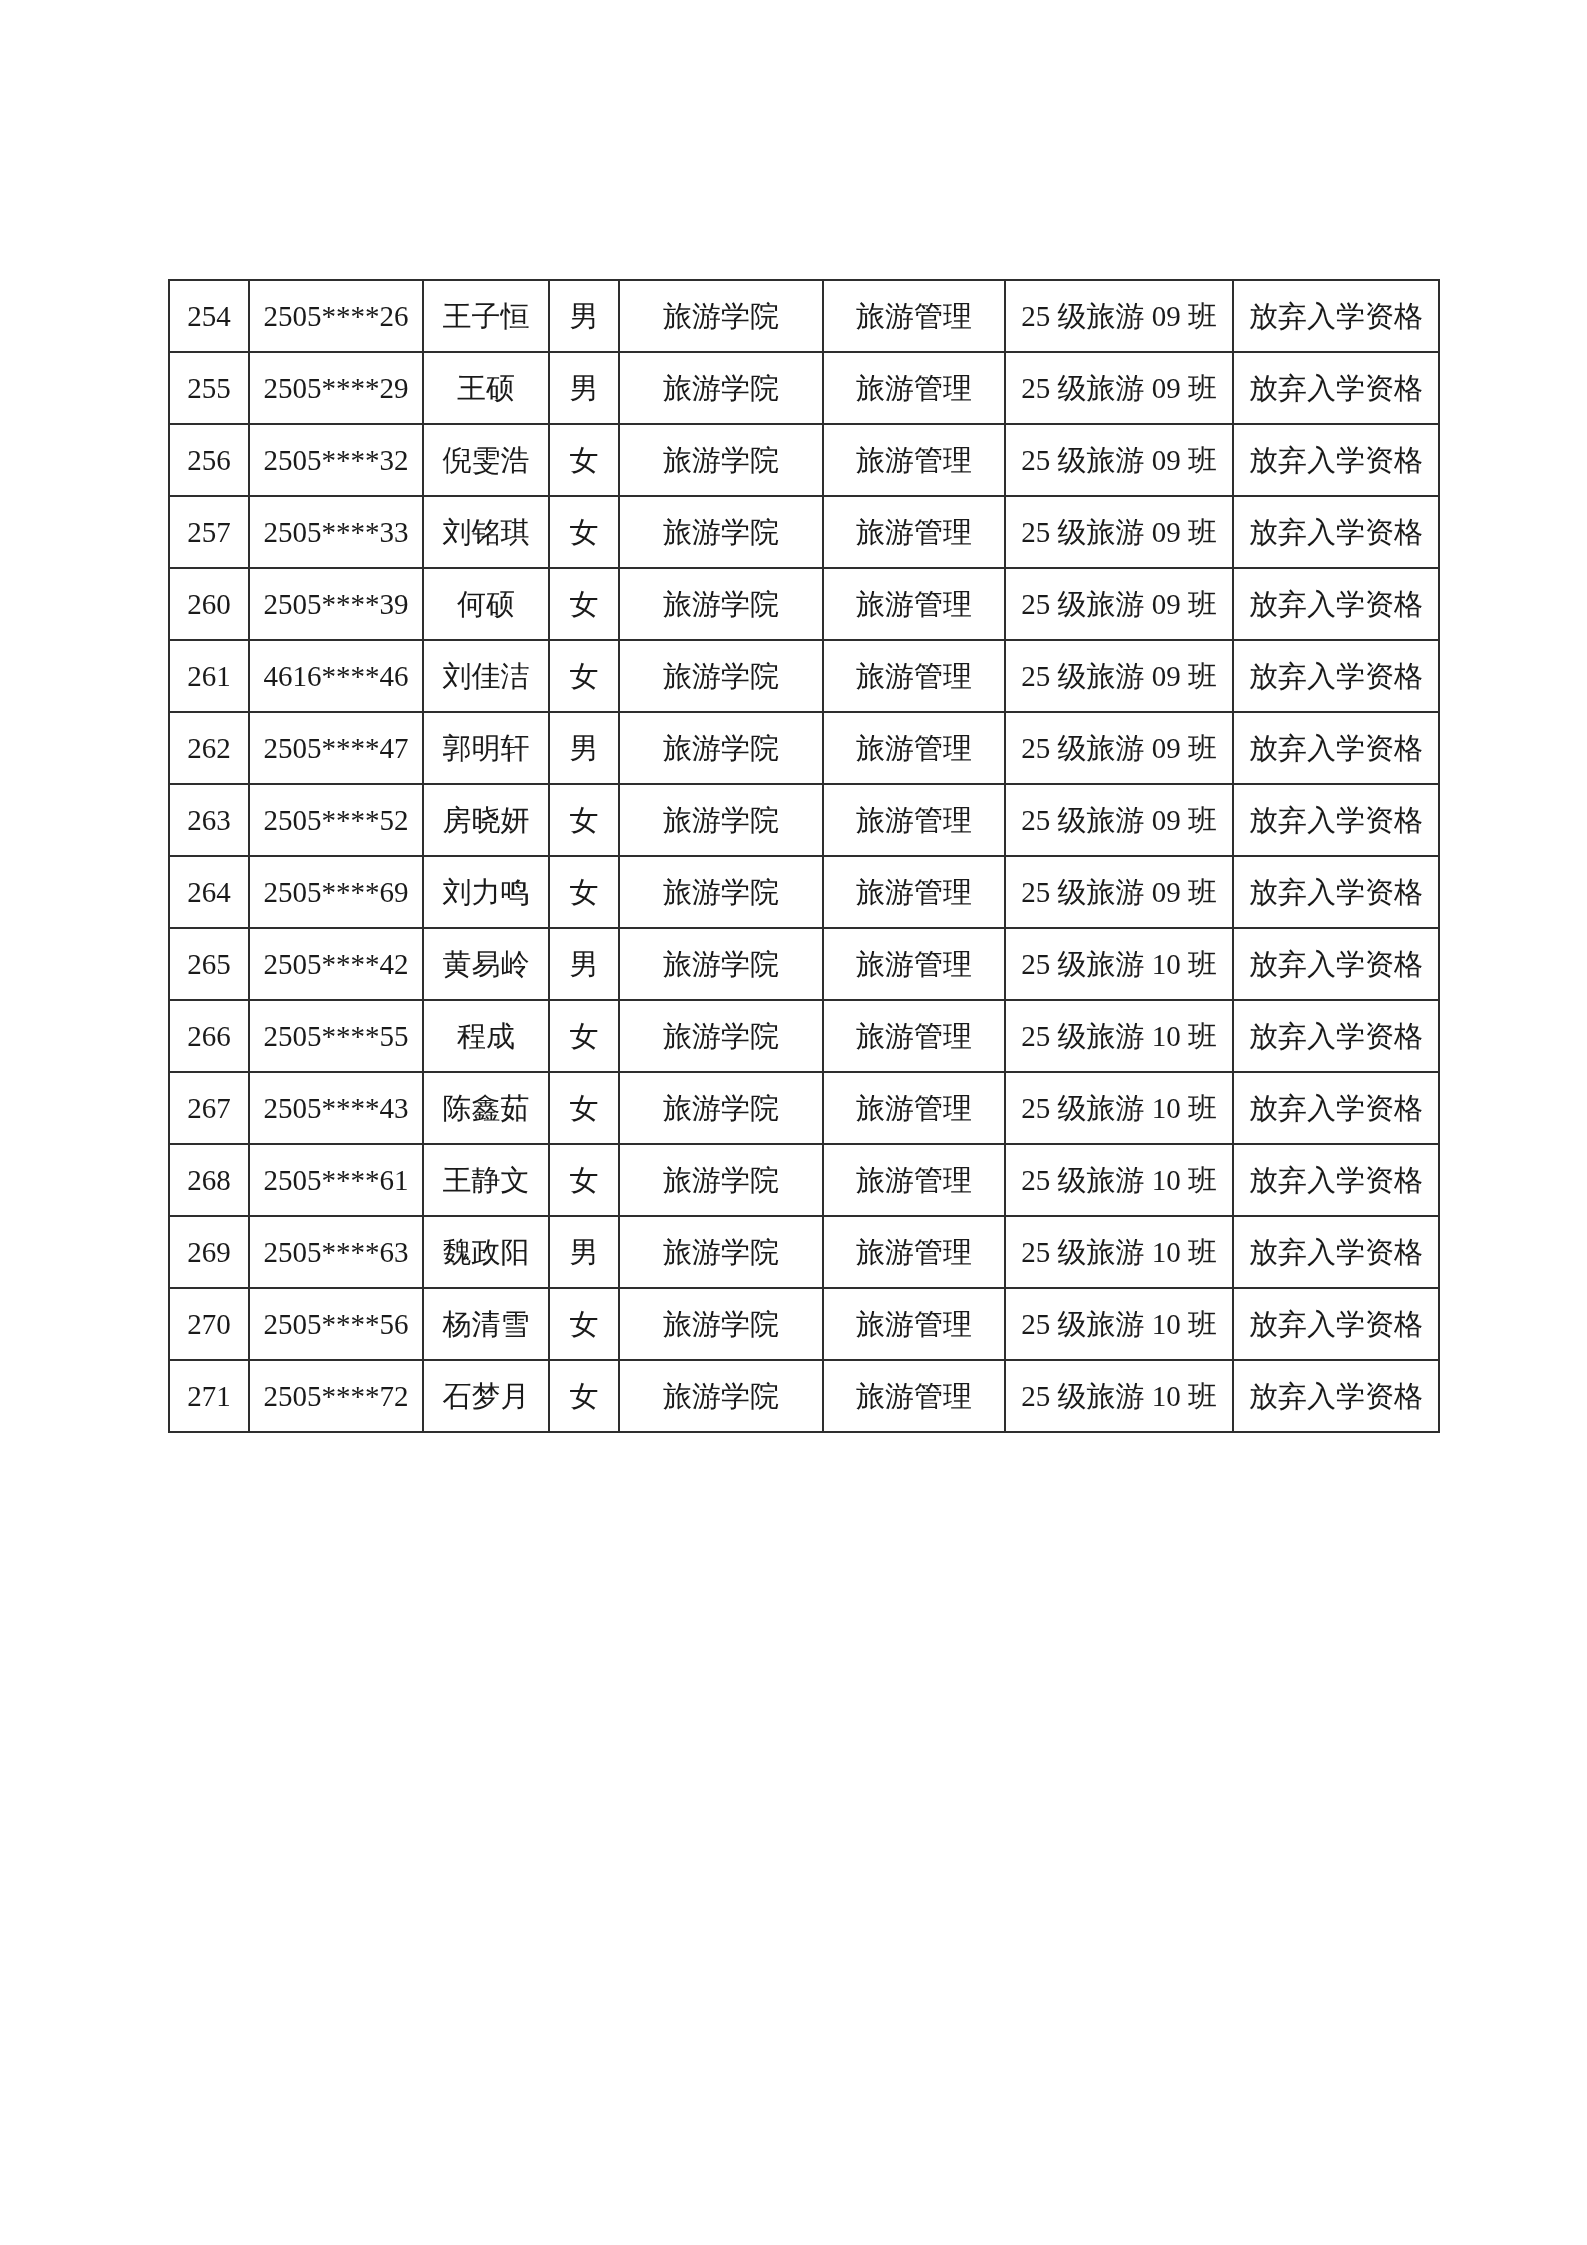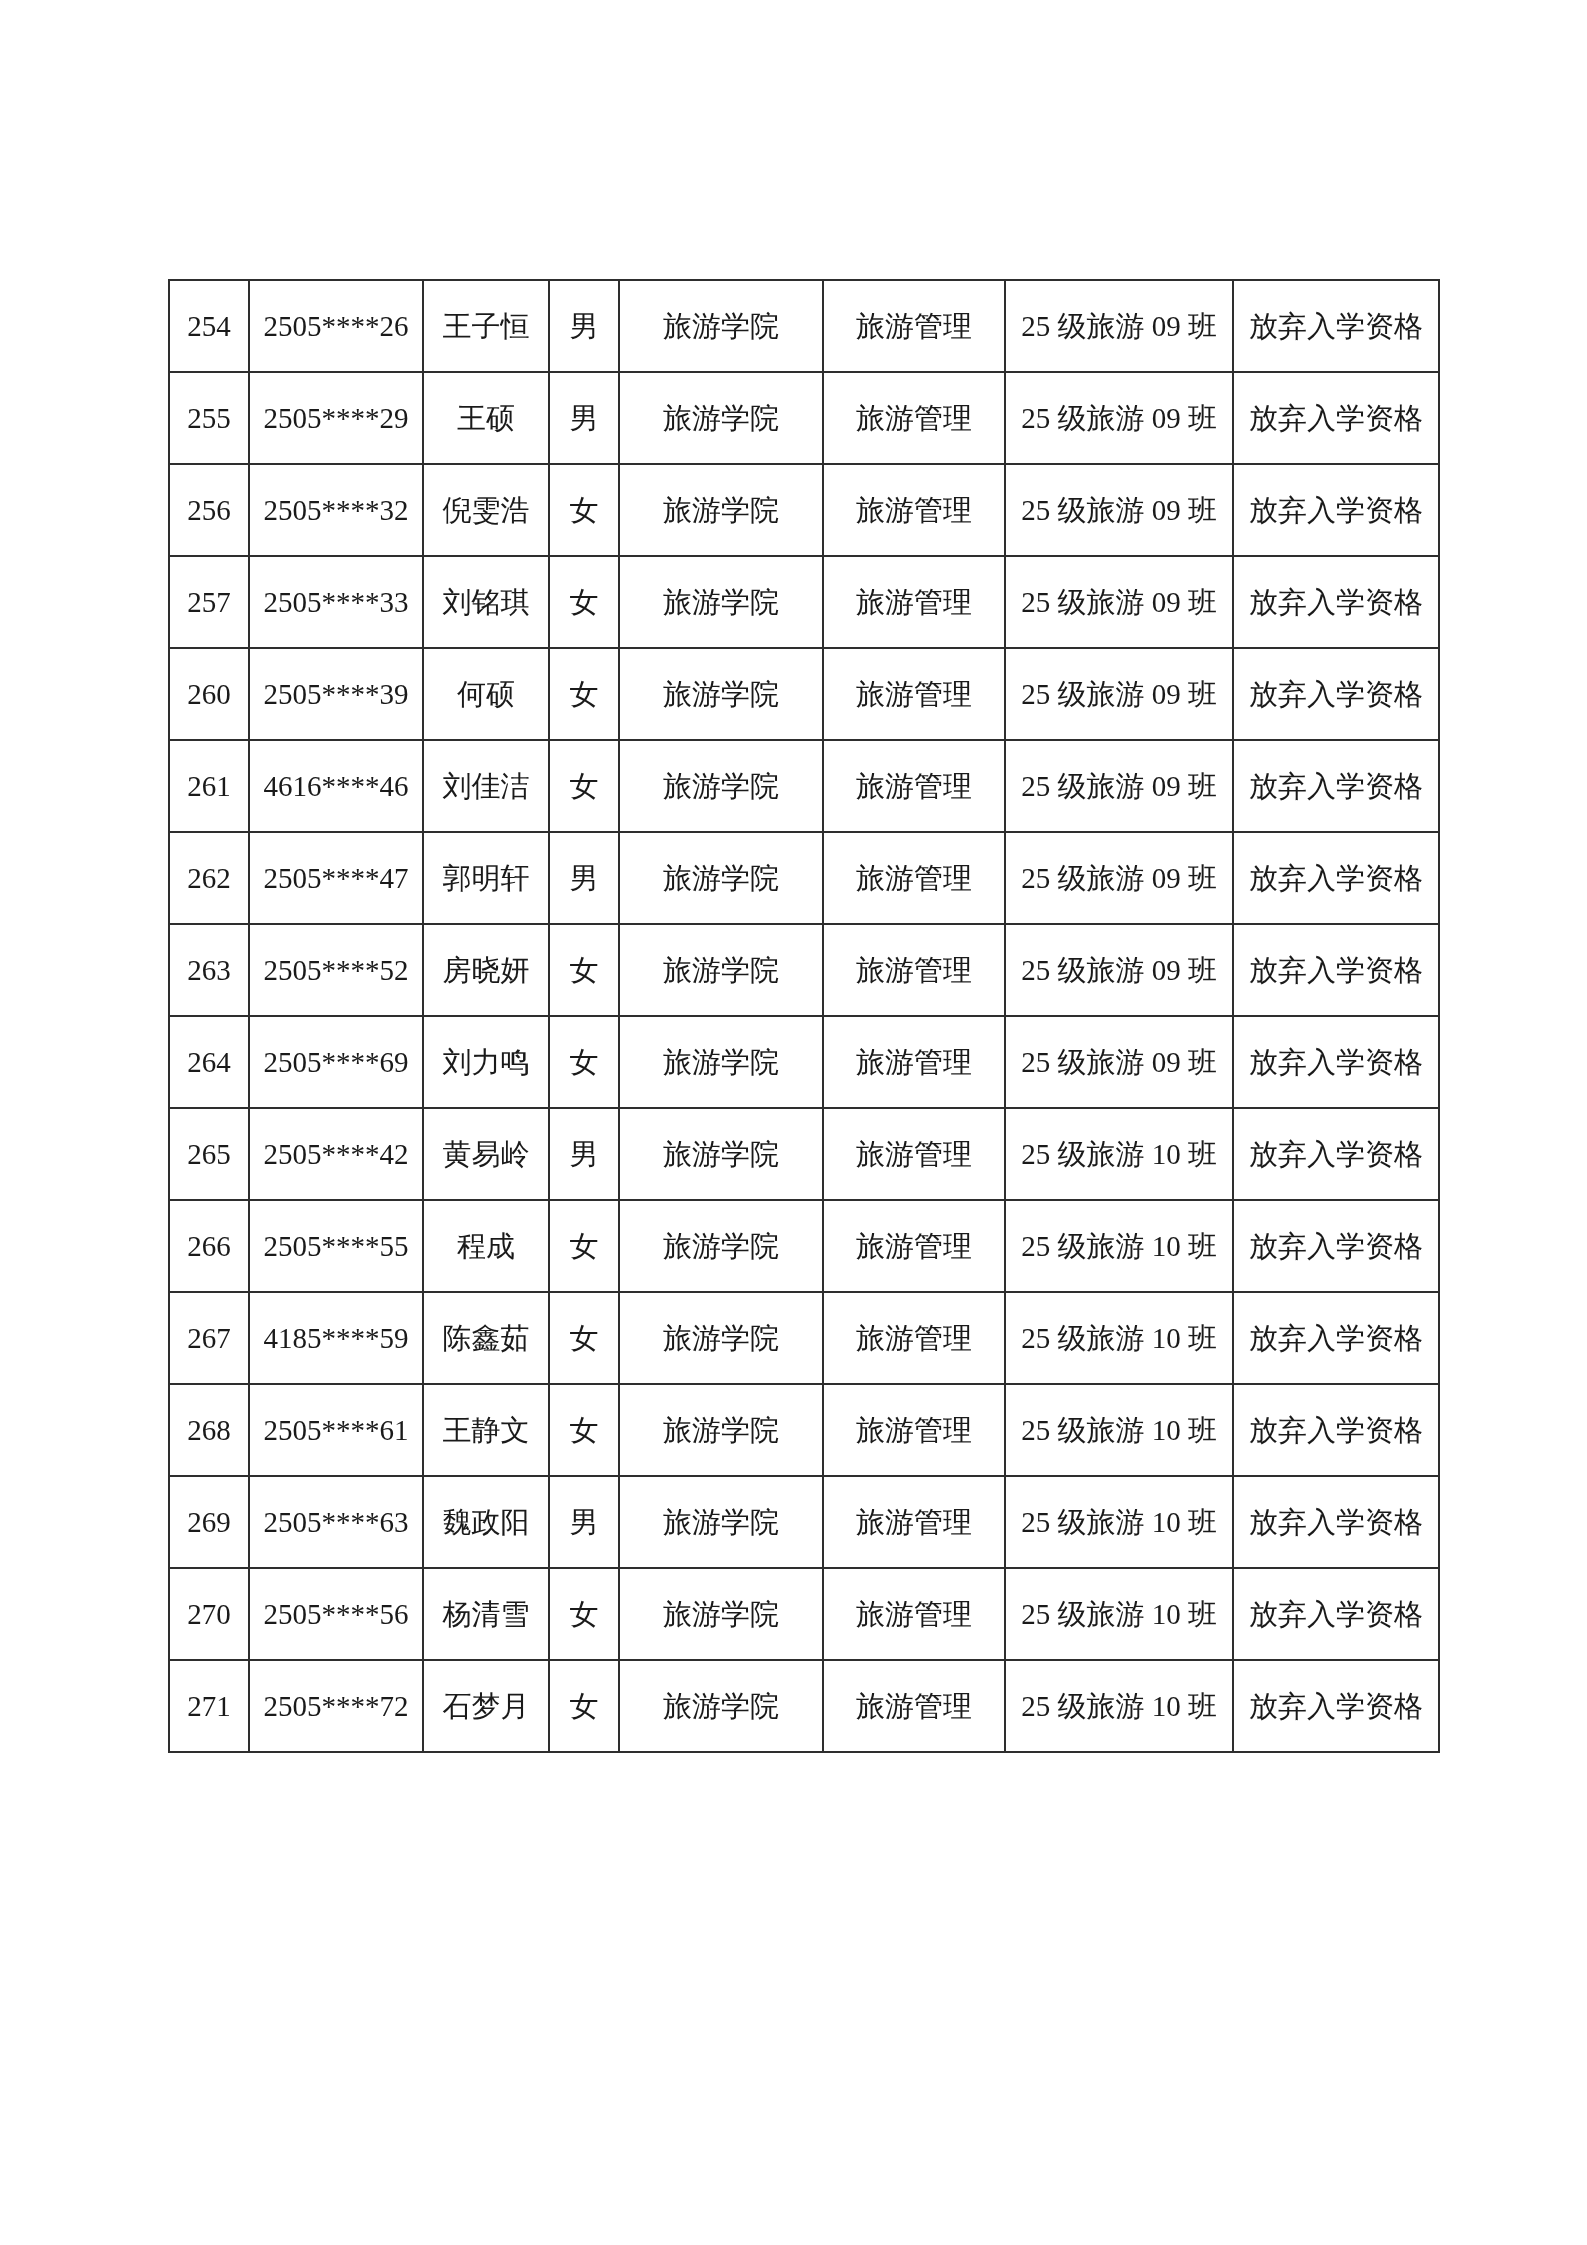--- a/index.html
+++ b/index.html
@@ -19,21 +19,21 @@
   }
   table.roster {
     position: absolute;
     left: 168px;
     top: 279px;
     width: 1270px;
     border-collapse: collapse;
     table-layout: fixed;
   }
   table.roster tr {
-    height: 92px;
+    height: 72px;
     margin-top: 37px;
   }
   table.roster td {
     border: 2px solid #2e2e2e;
     padding: 0;
     text-align: center;
     vertical-align: middle;
     font-size: 29px;
     line-height: 1;
     white-space: nowrap;
@@ -170,21 +170,21 @@
         <td>2505****55</td>
         <td>程成</td>
         <td>女</td>
         <td>旅游学院</td>
         <td>旅游管理</td>
         <td>25 级旅游 10 班</td>
         <td>放弃入学资格</td>
       </tr>
       <tr>
         <td>267</td>
-        <td>4185****59</td>
+        <td>2505****43</td>
         <td>陈鑫茹</td>
         <td>女</td>
         <td>旅游学院</td>
         <td>旅游管理</td>
         <td>25 级旅游 10 班</td>
         <td>放弃入学资格</td>
       </tr>
       <tr>
         <td>268</td>
         <td>2505****61</td>

